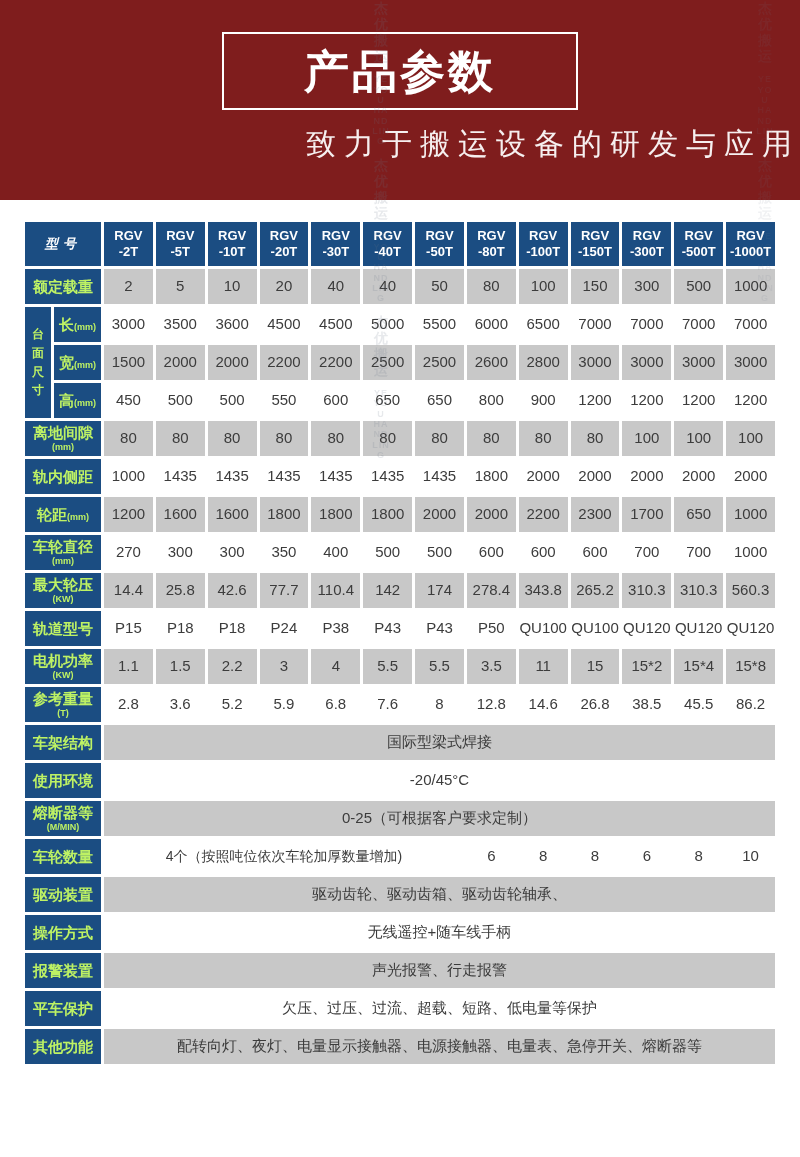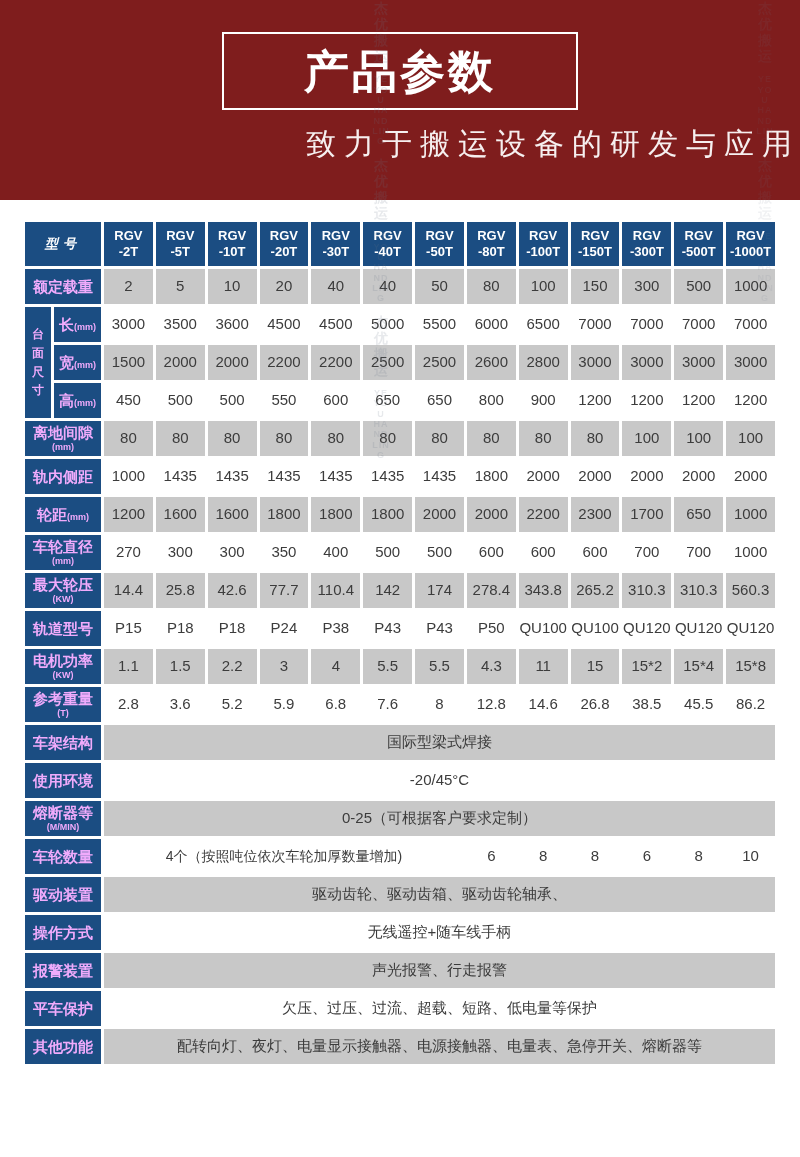--- a/index.html
+++ b/index.html
@@ -26,21 +26,21 @@
     border-collapse:separate;border-spacing:3px;table-layout:fixed;
     width:756px;background:#ffffff;
   }
   th,td{padding:0;text-align:center;vertical-align:middle;overflow:hidden;}
   tr.head th{
     background:#1b4d82;color:#ffffff;font-weight:700;
     font-size:13px;line-height:1.2;height:44px;
   }
   th.corner{font-size:17px;letter-spacing:5px;font-style:italic;}
   th.rowlab,th.sub,th.vlab{
-    background:#1b4d82;color:#f0abfc;font-weight:700;font-size:15px;line-height:1.15;height:35px;
+    background:#1b4d82;color:#bef264;font-weight:700;font-size:15px;line-height:1.15;height:35px;
   }
   th.vlab{word-break:break-all;line-height:1.55;padding:0 5px;font-size:12px;}
   th.sub{font-size:15px;}
   .unit{font-size:9px;font-weight:700;}
   .unit.blk{display:block;line-height:1.1;margin-top:1px;}
   td{color:#3c3c3c;font-size:15px;height:35px;line-height:1.1;}
   tr.gray td{background:#c8c8c8;}
   tr.white td{background:#ffffff;}
   td.spantext{font-size:15px;}
   td.parttext{font-size:14px;}
@@ -264,21 +264,21 @@
         </tr>
         <tr class="gray">
           <th colspan="2" class="rowlab"><span class="lab">电机功率</span><span class="unit blk">(KW)</span></th>
           <td>1.1</td>
           <td>1.5</td>
           <td>2.2</td>
           <td>3</td>
           <td>4</td>
           <td>5.5</td>
           <td>5.5</td>
-          <td>4.3</td>
+          <td>3.5</td>
           <td>11</td>
           <td>15</td>
           <td>15*2</td>
           <td>15*4</td>
           <td>15*8</td>
         </tr>
         <tr class="white">
           <th colspan="2" class="rowlab"><span class="lab">参考重量</span><span class="unit blk">(T)</span></th>
           <td>2.8</td>
           <td>3.6</td>

